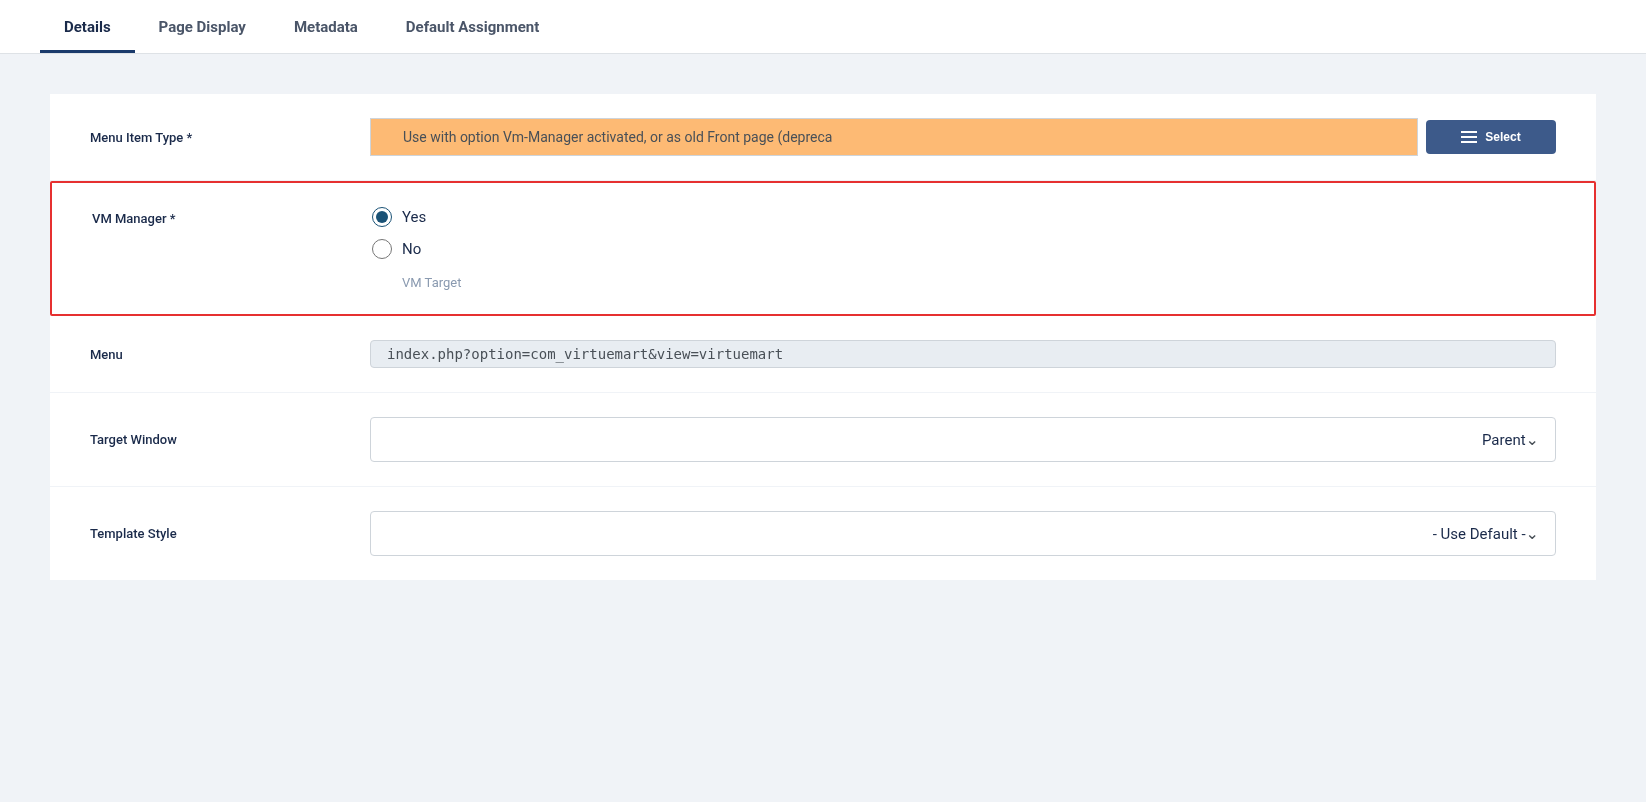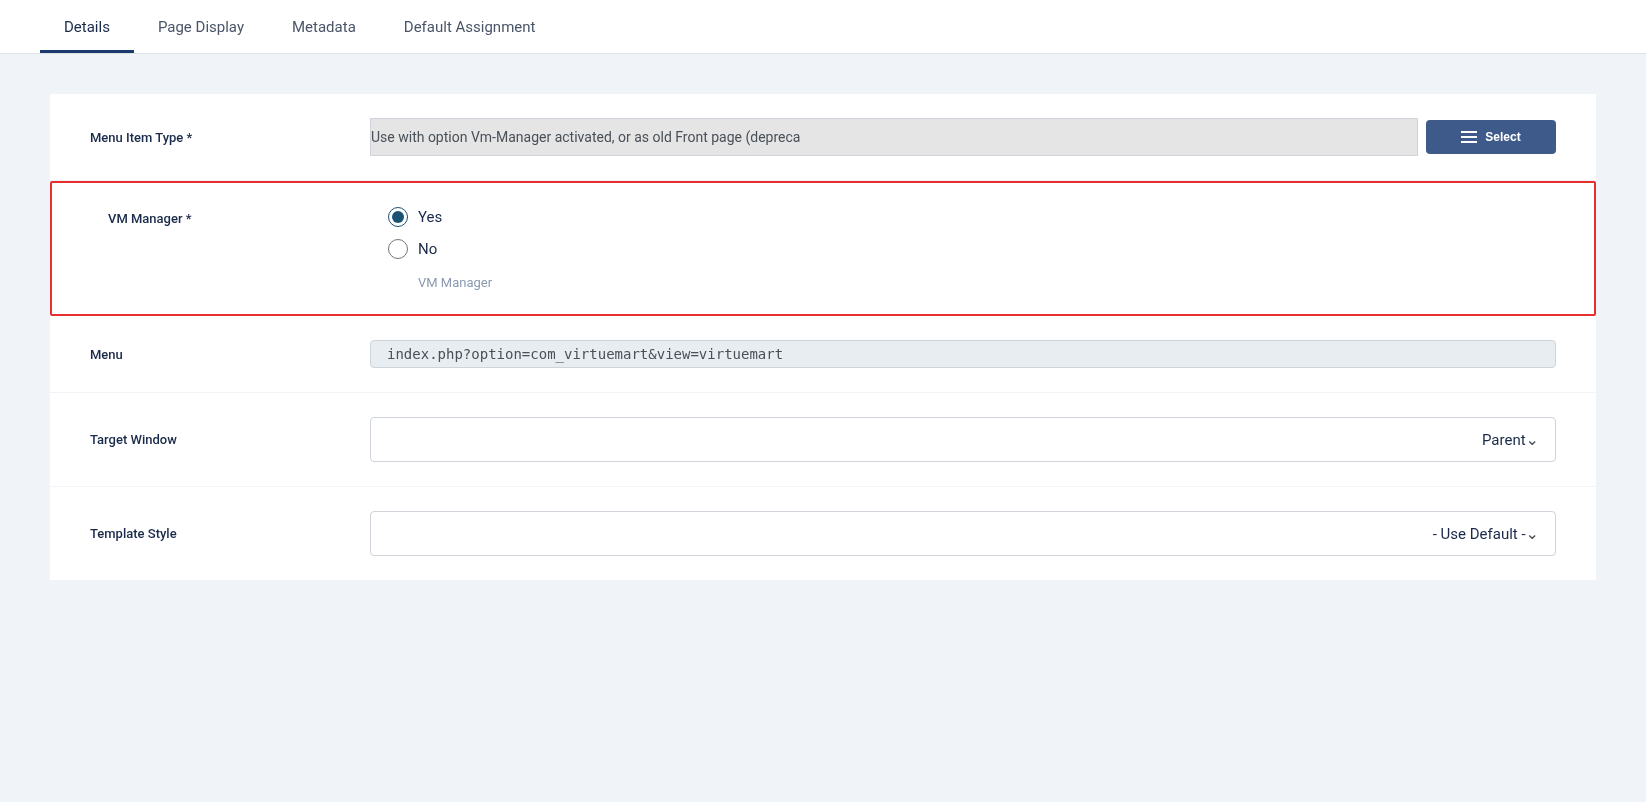--- a/index.html
+++ b/index.html
@@ -22,21 +22,21 @@
       border-bottom: 1px solid #dee2e6;
       display: flex;
       align-items: flex-end;
       padding: 0 40px;
       gap: 0;
     }
 
     .tab-item {
       padding: 18px 24px 14px;
       font-size: 15px;
-      font-weight: 400;
+      font-weight: 700;
       color: #4a5568;
       cursor: pointer;
       border-bottom: 3px solid transparent;
       white-space: nowrap;
     }
 
     .tab-item.active {
       color: #1a2a4a;
       border-bottom: 3px solid #1a3a6b;
     }
@@ -68,24 +68,24 @@
 
     .form-control-wrap {
       flex: 1;
       display: flex;
       align-items: center;
       gap: 8px;
     }
 
     .menu-item-type-input {
       flex: 1;
-      background: #e5e5e5;
+      background: #fdba74;
       border: 1px solid #ced4da;
       border-radius: 0;
-      padding: 10px 0;
+      padding: 10px 32px;
       font-size: 14px;
       color: #495057;
       white-space: nowrap;
       overflow: hidden;
       text-overflow: ellipsis;
     }
 
     .select-btn {
       background: #3d5a8a;
       color: #fff;
@@ -112,21 +112,21 @@
       display: block;
       width: 16px;
       height: 2px;
       background: #fff;
     }
 
     
     .vm-manager-section {
       display: flex;
       align-items: flex-start;
-      padding: 24px 56px;
+      padding: 24px 40px;
       border: 2px solid #e63030;
       margin: 0 0 0 0;
       border-radius: 2px;
       gap: 20px;
     }
 
     .vm-manager-section .form-label {
       padding-top: 4px;
     }
 
@@ -233,21 +233,21 @@
         <div class="form-control-wrap">
           <div class="radio-group">
             <label class="radio-option">
               <input type="radio" name="vm_manager" checked="" style="">
               <span class="radio-label">Yes</span>
             </label>
             <label class="radio-option">
               <input type="radio" name="vm_manager" style="">
               <span class="radio-label">No</span>
             </label>
-            <div class="radio-hint">VM Manager</div>
+            <div class="radio-hint">VM Target</div>
           </div>
         </div>
       </div>
 
       <div class="form-row">
         <div class="form-label">Menu</div>
         <div class="form-control-wrap">
           <div class="link-input">index.php?option=com_virtuemart&amp;view=virtuemart</div>
         </div>
       </div>

